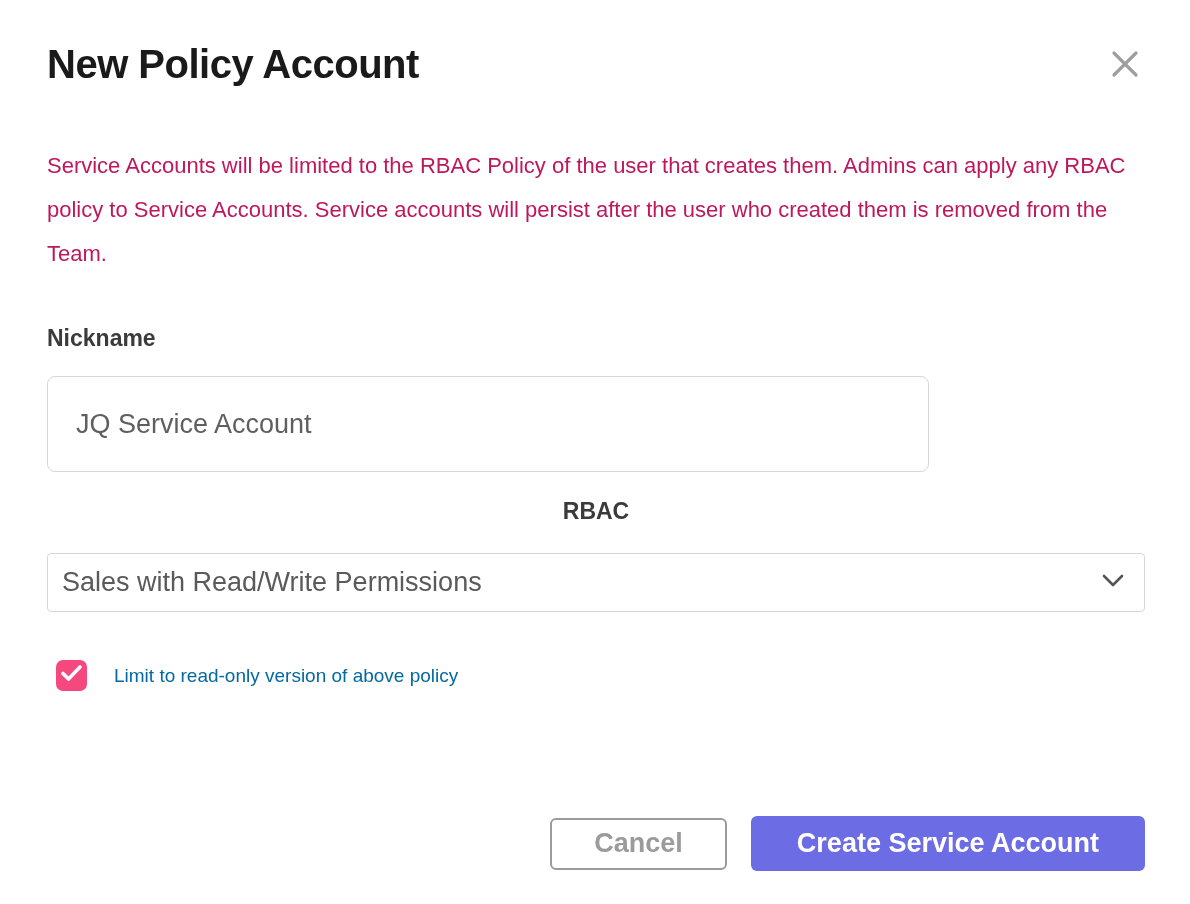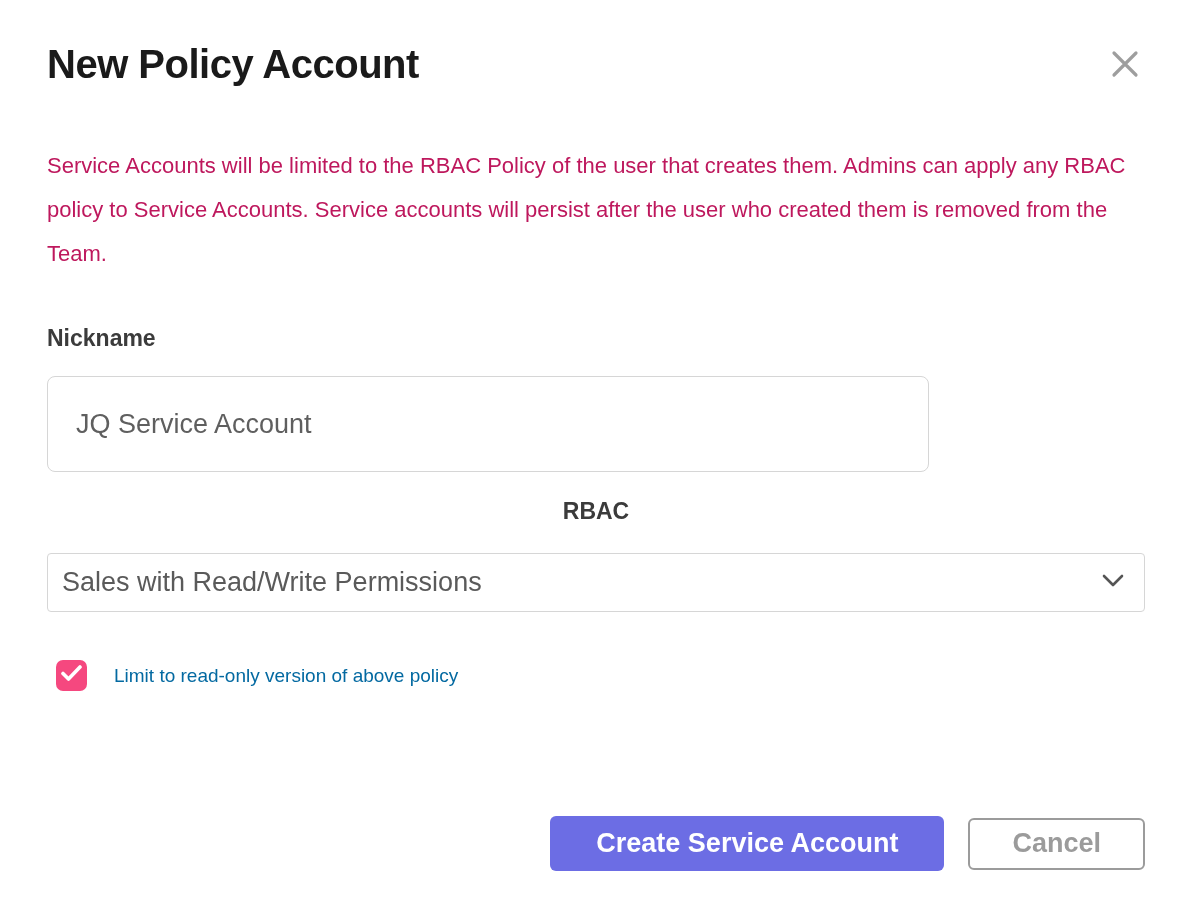--- a/index.html
+++ b/index.html
@@ -173,17 +173,17 @@
       <span>
         <svg width="21" height="17" viewBox="0 0 21 17">
           <path d="M2 8.5 L7.5 14 L19 2" stroke="#ffffff" stroke-width="3.6" fill="none" stroke-linecap="round" stroke-linejoin="round"></path>
         </svg>
       </span>
     </span>
     <span class="checkbox-label">Limit to read-only version of above policy</span>
   </div>
 
   <div class="actions">
+    <button class="btn btn-cancel">Cancel</button>
     <button class="btn btn-primary">Create Service Account</button>
-    <button class="btn btn-cancel">Cancel</button>
   </div>
 
 </div>
 
 </body></html>

